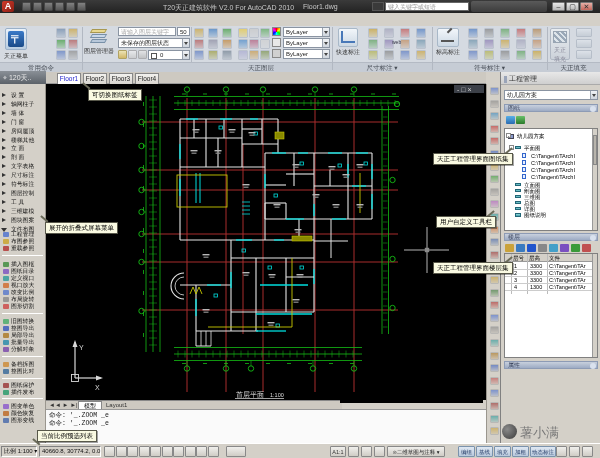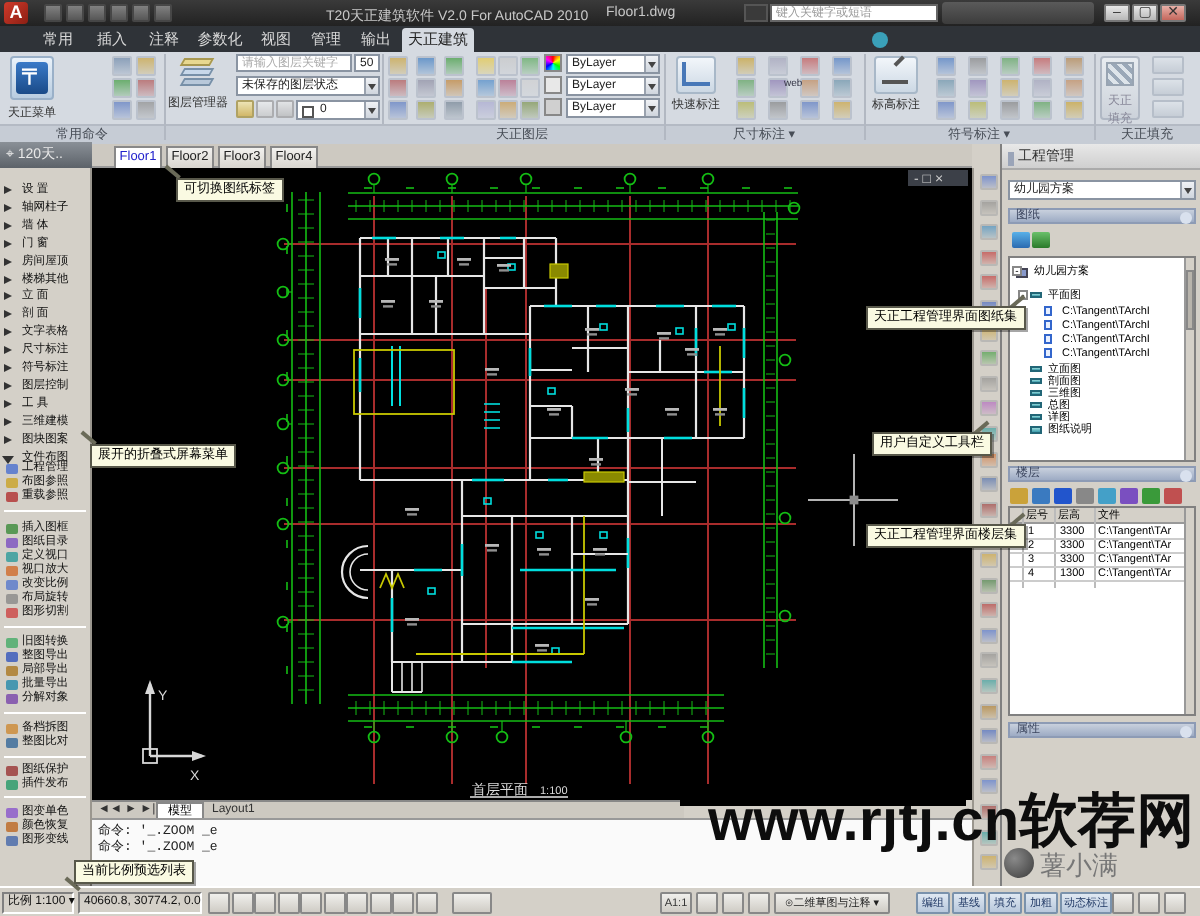--- a/index.html
+++ b/index.html
@@ -81,31 +81,20 @@
     <div class="ttl" style="left:163px;top:2.5px;font-size:7px;">T20天正建筑软件 V2.0 For AutoCAD 2010</div>
     <div class="ttl" style="left:303px;top:2.5px;font-size:7px;">Floor1.dwg</div>
     <div style="left:372px;top:2px;width:12px;height:9px;background:#3a3a3a;border:1px solid #555;"></div>
     <div class="searchbox">键入关键字或短语</div>
     <div style="left:471px;top:1px;width:76px;height:11px;background:linear-gradient(#5a5a5a,#3c3c3c);border-radius:2px;"></div>
     <div class="winbtn" style="left:552px;">–</div>
     <div class="winbtn" style="left:566px;">▢</div>
     <div class="winbtn" style="left:580px;background:linear-gradient(#e8b0a8,#c4675c);">✕</div>
   </div>
 
-  <div class="rtabs">
-    <div class="rtab" style="left:16px;width:26px;">常用</div>
-    <div class="rtab" style="left:44px;width:24px;">插入</div>
-    <div class="rtab" style="left:70px;width:24px;">注释</div>
-    <div class="rtab" style="left:95px;width:30px;">参数化</div>
-    <div class="rtab" style="left:126px;width:24px;">视图</div>
-    <div class="rtab" style="left:151px;width:24px;">管理</div>
-    <div class="rtab" style="left:176px;width:24px;">输出</div>
-    <div class="rtab act" style="left:201px;width:36px;">天正建筑</div>
-    <div style="left:436px;top:3px;width:8px;height:8px;border-radius:4px;background:#3aa0b8;"></div>
-  </div>
 
   <div class="ribbon" id="ribbon">
 <div style="left:5px;top:2px;width:22px;height:22px;background:linear-gradient(#eaf2fa,#b8cce0);border:1px solid #9ab0c8;border-radius:2px;"></div>
 <div style="left:8px;top:5px;width:16px;height:16px;background:linear-gradient(#3a7ac8,#1a4a88);border-radius:2px;color:#fff;font-size:11px;line-height:16px;text-align:center;font-weight:bold;">〒</div>
 <div class="bigbtn" style="left:0px;top:26px;width:32px;">天正菜单</div>
 <div class="mi" style="left:56px;top:2px;background:linear-gradient(#6a86a8,#d5dae1 150%);border:1px solid #b0b8c4;"></div>
 <div class="mi" style="left:68px;top:2px;background:linear-gradient(#caa23a,#d5dae1 150%);border:1px solid #b0b8c4;"></div>
 <div class="mi" style="left:56px;top:13px;background:linear-gradient(#3a9a3a,#d5dae1 150%);border:1px solid #b0b8c4;"></div>
 <div class="mi" style="left:68px;top:13px;background:linear-gradient(#b05050,#d5dae1 150%);border:1px solid #b0b8c4;"></div>
 <div class="mi" style="left:56px;top:24px;background:linear-gradient(#5878c0,#d5dae1 150%);border:1px solid #b0b8c4;"></div>
@@ -894,21 +883,20 @@
 <div style="left:476px;top:2px;width:17px;height:11px;background:linear-gradient(#dfe8f2,#b8c8dc);border:1px solid #7a92ac;border-radius:1px;font-size:5.5px;line-height:10px;text-align:center;color:#223a66;">基线</div>
 <div style="left:494px;top:2px;width:17px;height:11px;background:linear-gradient(#dfe8f2,#b8c8dc);border:1px solid #7a92ac;border-radius:1px;font-size:5.5px;line-height:10px;text-align:center;color:#223a66;">填充</div>
 <div style="left:512px;top:2px;width:17px;height:11px;background:linear-gradient(#dfe8f2,#b8c8dc);border:1px solid #7a92ac;border-radius:1px;font-size:5.5px;line-height:10px;text-align:center;color:#223a66;">加粗</div>
 <div style="left:530px;top:2px;width:26px;height:11px;background:linear-gradient(#dfe8f2,#b8c8dc);border:1px solid #7a92ac;border-radius:1px;font-size:5.5px;line-height:10px;text-align:center;color:#223a66;">动态标注</div>
 <div class="tgl" style="left:556px;"></div>
 <div class="tgl" style="left:569px;"></div>
 <div class="tgl" style="left:582px;"></div>
 </div>
 
   <div class="blackclip"></div>
-  <div class="wm">www.rjtj.cn软荐网</div>
   <div class="wmsub" style="padding-left:18px;"><span style="left:0;top:0;width:15px;height:15px;border-radius:8px;background:radial-gradient(circle at 35% 35%,#8a8a8a,#3a3a3a);"></span>薯小满</div>
 
   <div class="callout" style="left:88px;top:89px;">可切换图纸标签</div>
     <div class="tail" style="left:82px;top:85px;transform:rotate(40deg);"></div>
   <div class="callout" style="left:45px;top:222px;">展开的折叠式屏幕菜单</div>
     <div class="tail" style="left:40px;top:218px;transform:rotate(40deg);"></div>
   <div class="callout" style="left:433px;top:153px;">天正工程管理界面图纸集</div>
     <div class="tail" style="left:504px;top:150px;transform:rotate(-40deg);"></div>
   <div class="callout" style="left:436px;top:216px;">用户自定义工具栏</div>
     <div class="tail" style="left:486px;top:213px;transform:rotate(-40deg);"></div>

